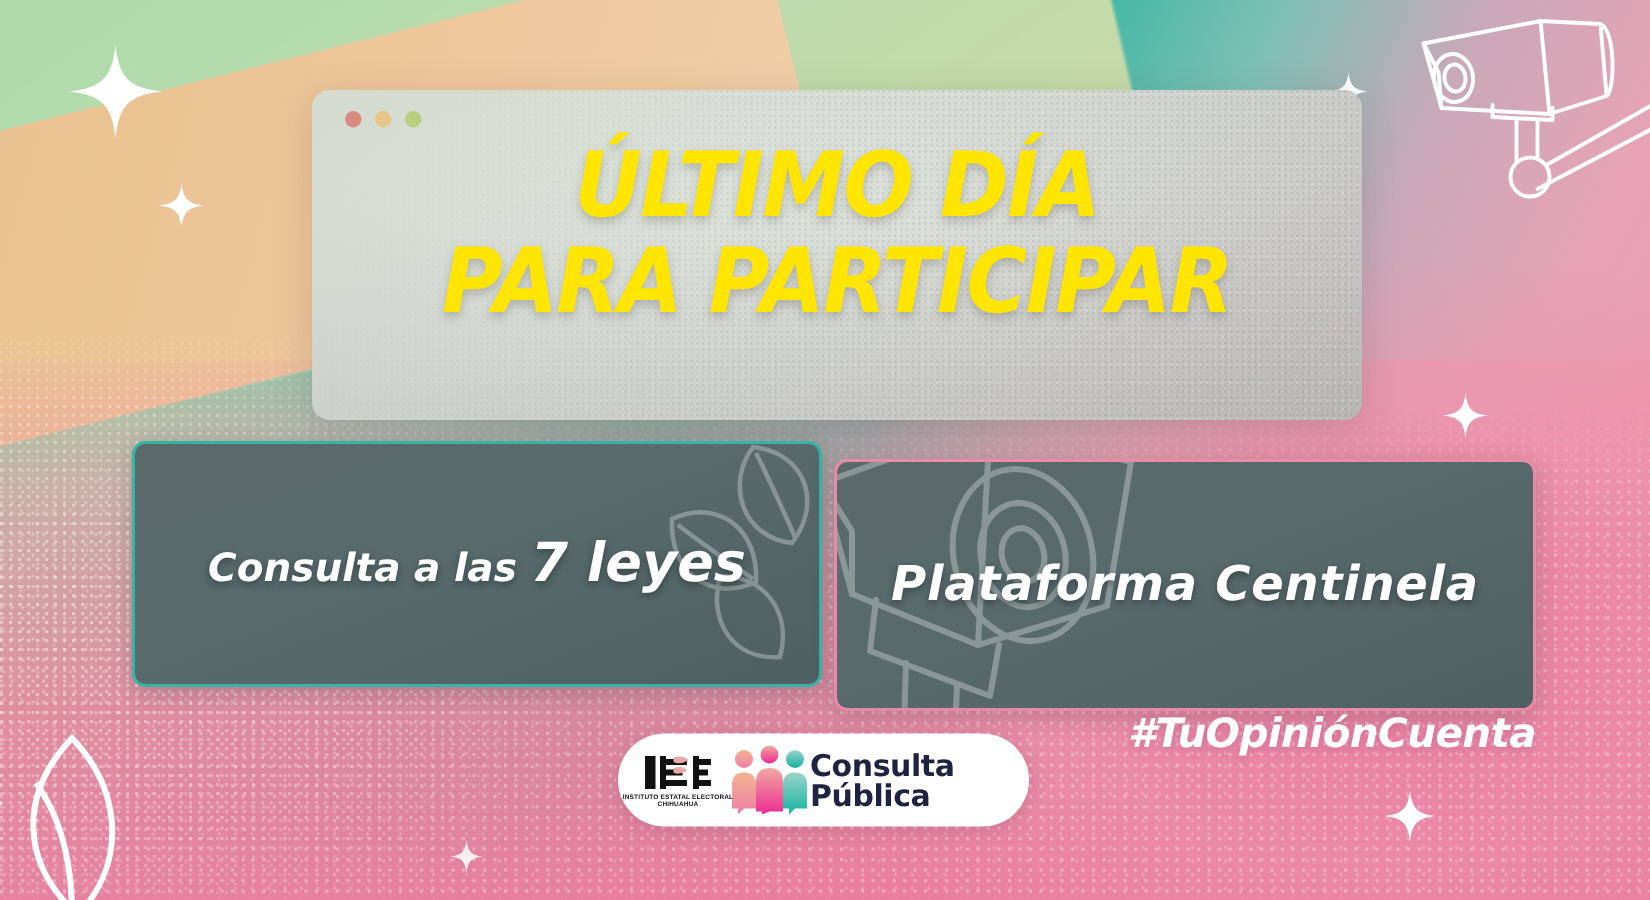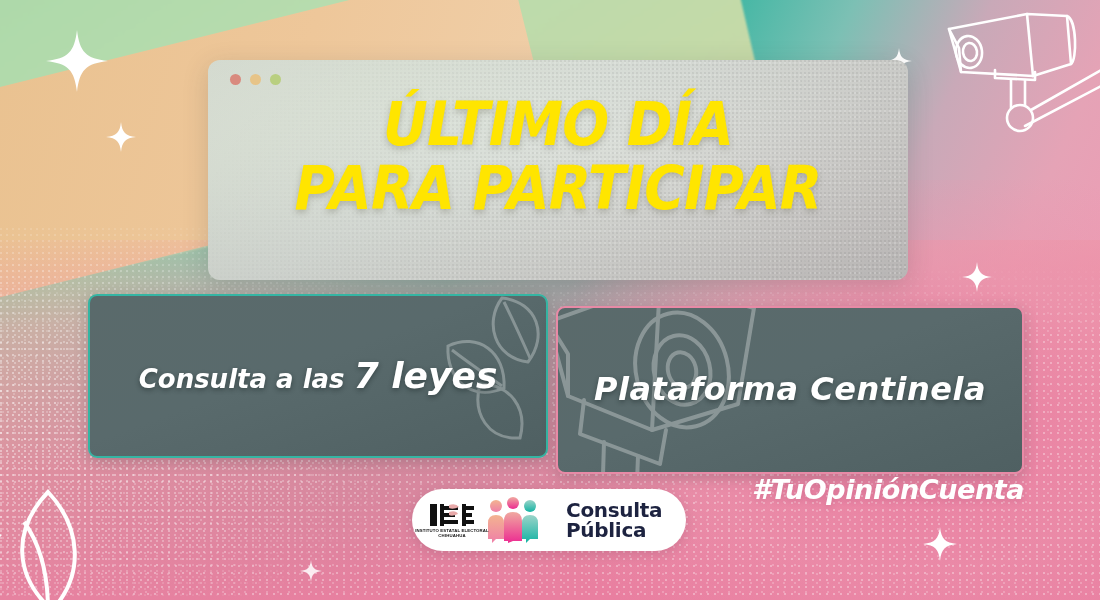--- a/index.html
+++ b/index.html
@@ -145,21 +145,21 @@
   }
   .iee-logo{width:56px;margin-left:12px;text-align:center;}
   .iee-mark{display:block;margin:0 auto;}
   .iee-caption{
     display:block;font-size:3.2px;line-height:1.25;color:#111;
     font-family:"Liberation Sans", sans-serif;font-weight:bold;
     letter-spacing:.1px;margin-top:1px;transform:scale(1.35);
   }
   .people-icon{margin-left:6px;}
   .consulta-text{
-    margin-left:26px;color:#1d2340;
+    margin-left:0;color:#1d2340;
     font-family:"DejaVu Sans", sans-serif;font-weight:bold;
     font-size:20px;line-height:1.02;letter-spacing:-.3px;
   }
 
   
   .hashtag{
     position:absolute;left:752px;top:474px;
     color:#ffffff;font-family:"DejaVu Sans", sans-serif;
     font-weight:bold;font-style:italic;font-size:27px;
     letter-spacing:-.4px;

